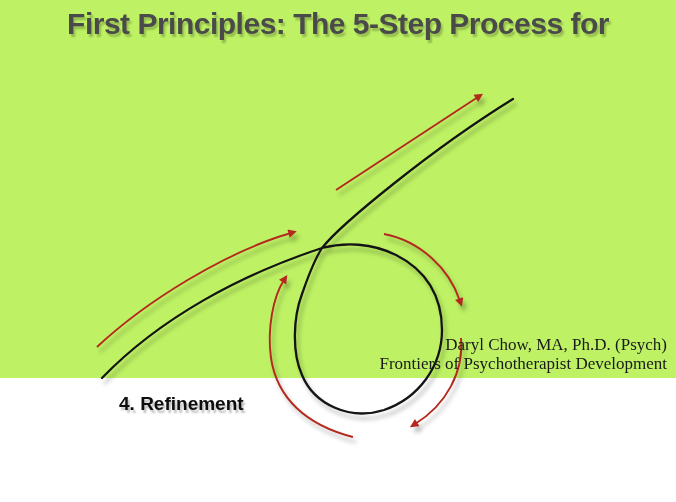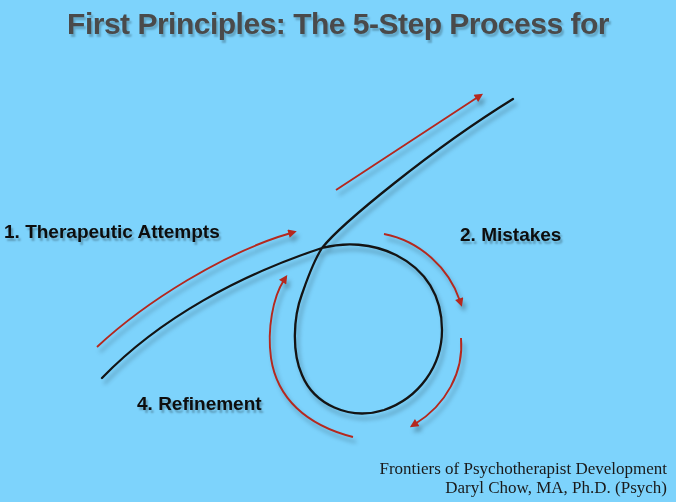--- a/index.html
+++ b/index.html
@@ -1,38 +1,38 @@
 <!DOCTYPE html>
 <html><head>
 <meta charset="utf-8">
 <style>
   html,body{margin:0;padding:0;}
   body{width:676px;height:502px;background:#ffffff;overflow:hidden;
        font-family:"Liberation Sans",sans-serif;}
-  .slide{position:relative;width:676px;height:502px;background:#7dd3fc;}
+  .slide{position:relative;width:676px;height:378px;background:#bef264;}
 
   .title{
     position:absolute;top:6px;left:0;width:676px;
     text-align:center;font-weight:bold;font-size:30px;line-height:36px;
     color:#4a4a4a;letter-spacing:-0.5px;
     text-shadow:2px 3px 2px rgba(0,0,0,0.22);
   }
 
   .diagram-svg{position:absolute;left:0;top:0;width:676px;height:502px;}
   .curves{filter:drop-shadow(3px 5px 2px rgba(0,0,0,0.28));}
 
   .step-label{
     position:absolute;font-weight:bold;font-size:19px;line-height:21px;
     color:#0d0d0d;white-space:nowrap;
     text-shadow:2px 3px 2px rgba(0,0,0,0.25);
   }
   .step1{left:4px;top:221px;}
   .step2{left:460px;top:224px;}
   .step3{left:452px;top:413px;}
-  .step4{left:137px;top:393px;}
+  .step4{left:119px;top:393px;}
   .step5{left:295px;top:105px;}
   .spellcheck{border-bottom:2px dotted #e00000;padding-bottom:1px;}
 
   .footer{
     position:absolute;right:9px;bottom:5px;text-align:right;
     font-family:"Liberation Serif",serif;font-size:17px;line-height:19px;
     color:#1a1a1a;
   }
 </style>
 </head>
@@ -66,35 +66,27 @@
       <path d="M 384,234 C 420,241 449,268 460,301" fill="none" stroke="#b5281e" stroke-width="1.9" marker-end="url(#arrowhead)"></path>
 
       <path d="M 461,338 C 464,372 446,405 415,424" fill="none" stroke="#b5281e" stroke-width="1.9" marker-end="url(#arrowhead)"></path>
 
       <path d="M 353,437 C 306,425 277,398 271,358 C 267,329 273,297 284,280" fill="none" stroke="#b5281e" stroke-width="1.9" marker-end="url(#arrowhead)"></path>
 
       <path d="M 336,190 L 478,97" fill="none" stroke="#b5281e" stroke-width="1.9" marker-end="url(#arrowhead)"></path>
     </g>
   </svg>
 
-  <div class="step-label step1">
-    <span>1.</span>
-    <span>Therapeutic Attempts</span>
-  </div>
 
-  <div class="step-label step2">
-    <span>2.</span>
-    <span>Mistakes</span>
-  </div>
 
 
   <div class="step-label step4">
     <span>4.</span>
     <span>Refinement</span>
   </div>
 
 
   <div class="footer">
+    <div>Daryl Chow, MA, Ph.D. (Psych)</div>
     <div>Frontiers of Psychotherapist Development</div>
-    <div>Daryl Chow, MA, Ph.D. (Psych)</div>
   </div>
 
 </div>
 
 </body></html>

